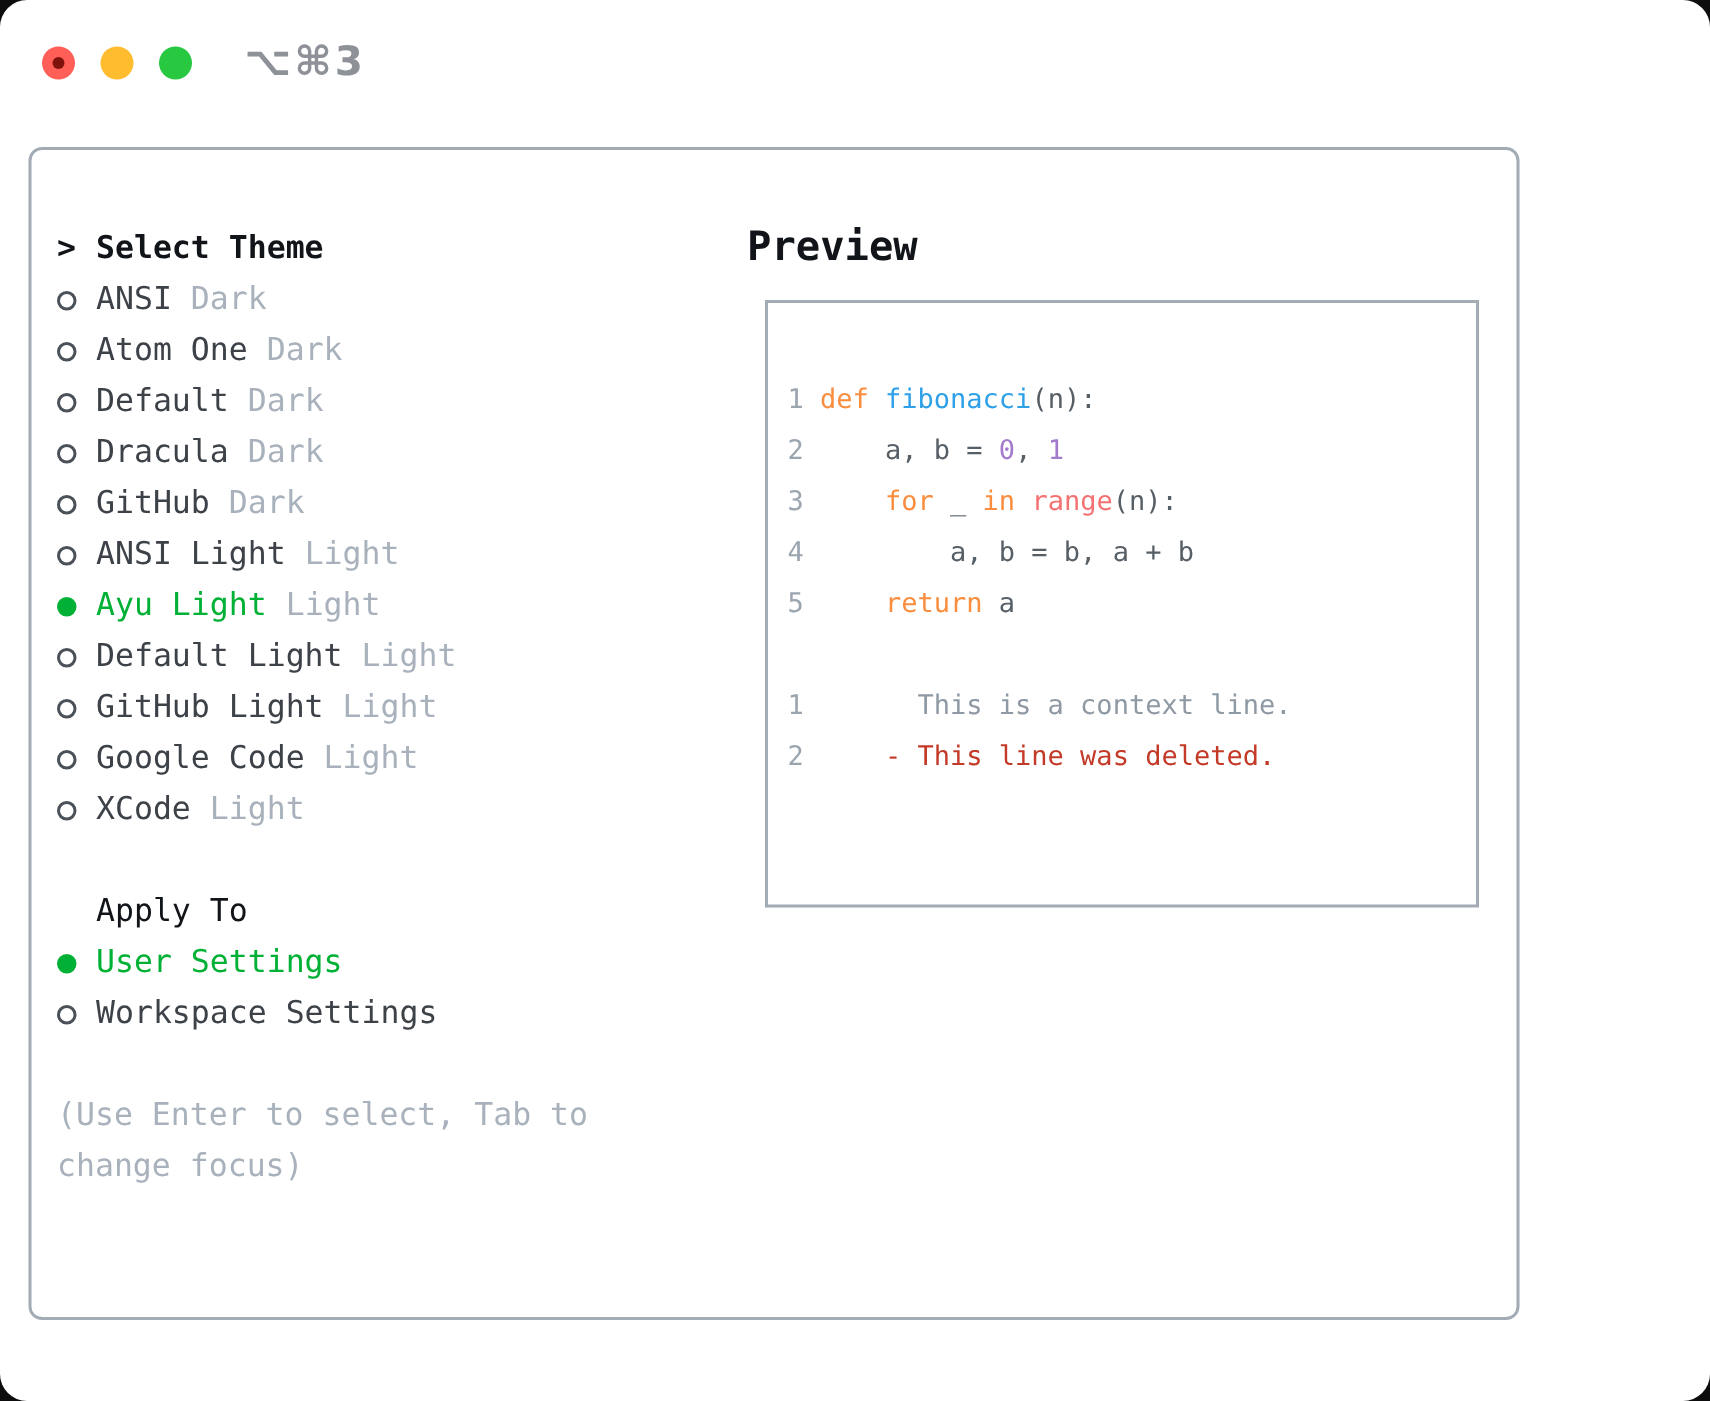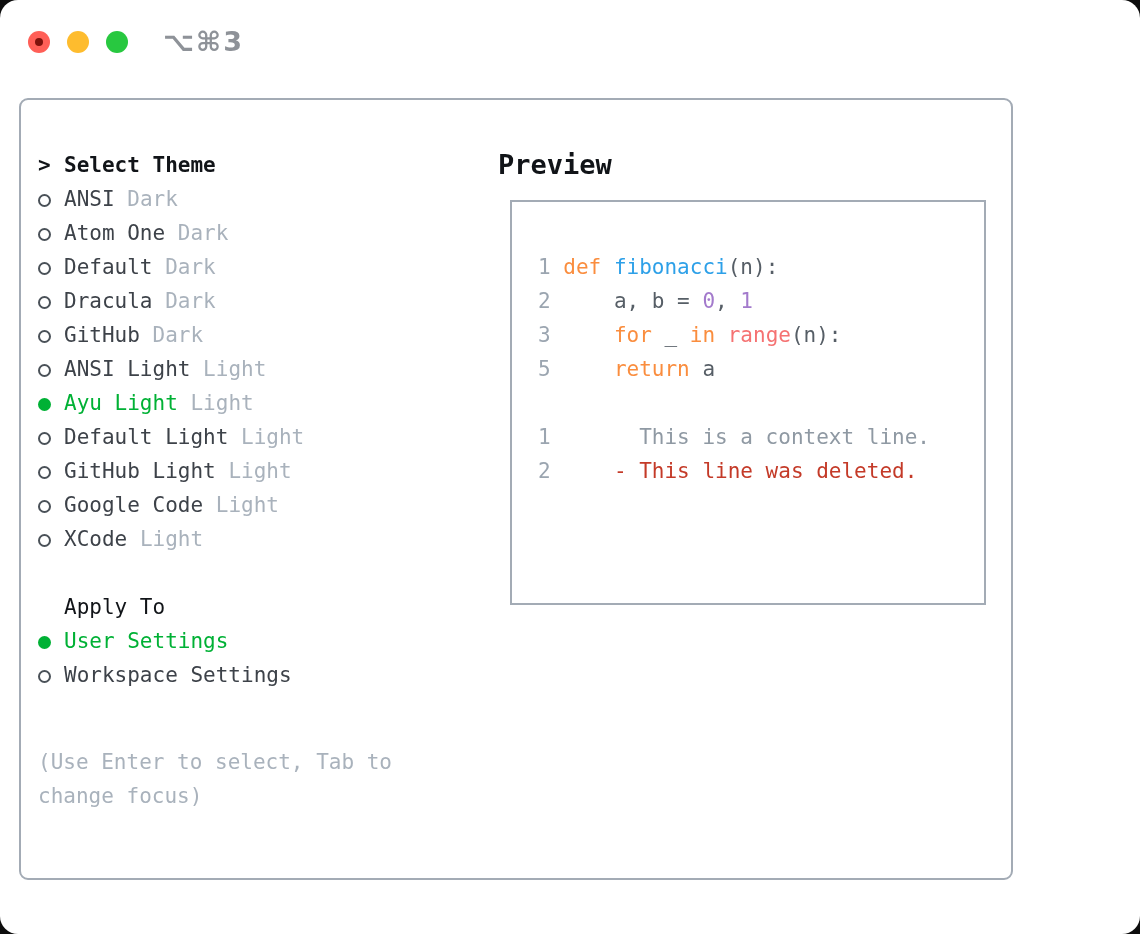--- a/index.html
+++ b/index.html
@@ -69,21 +69,21 @@
     transform: translateY(1px);
   }
   .dot.hollow { border: 2px solid #4a5158; }
   .dot.filled { background: var(--accent-green); }
   .item-name { color: var(--item-text); }
   .item-name.selected { color: var(--accent-green); text-align: right; }
   .item-tag { color: var(--muted); }
   .apply-section { margin-top: 34px; }
   .apply-hdr { color: var(--text-primary); text-align: center; }
   .hint {
-    margin-top: 53px;
+    margin-top: 34px;
     max-width: 410px;
     white-space: normal;
     color: var(--muted);
   }
 
   
   .preview-label {
     position: absolute;
     left: 477px; top: 48px;
     height: 34px; line-height: 34px;
@@ -93,22 +93,22 @@
   .preview-box {
     position: absolute;
     left: 489px; top: 100px;
     width: 476px; height: 405px;
     box-sizing: border-box;
     border: 2px solid var(--border);
     background: #fff;
     overflow: hidden;
   }
   .code {
-    padding: 48px 0 0 26px;
-    font-size: 21px;
+    padding: 48px 0 0 13px;
+    font-size: 18px;
     line-height: 34px;
   }
   .code-line { white-space: pre; height: 34px; }
   .ln { color: var(--code-lineno); }
   .seg-fg      { color: var(--code-fg); }
   .seg-kw      { color: var(--code-keyword); }
   .seg-fn      { color: var(--code-function); }
   .seg-num     { color: var(--code-number); }
   .seg-special { color: var(--code-special); }
   .seg-ctx     { color: var(--diff-context); }
@@ -157,20 +157,21 @@
     </div>
     <div class="hint">(Use Enter to select, Tab to change focus)</div>
   </div>
 
   <div class="preview-label">Preview</div>
   <div class="preview-box">
     <div class="code" id="code">
         <div class="code-line"><span class="ln">1</span> <span class="seg-kw">def</span><span class="seg-fg"> </span><span class="seg-fn">fibonacci</span><span class="seg-fg">(n):</span></div>
         <div class="code-line"><span class="ln">2</span> <span class="seg-fg">    a, b = </span><span class="seg-num">0</span><span class="seg-fg">, </span><span class="seg-num">1</span></div>
         <div class="code-line"><span class="ln">3</span> <span class="seg-fg">    </span><span class="seg-kw">for</span><span class="seg-fg"> _ </span><span class="seg-kw">in</span><span class="seg-fg"> </span><span class="seg-special">range</span><span class="seg-fg">(n):</span></div>
+        <div class="code-line"><span class="ln">4</span> <span class="seg-fg">        a, b = b, a + b</span></div>
         <div class="code-line"><span class="ln">5</span> <span class="seg-fg">    </span><span class="seg-kw">return</span><span class="seg-fg"> a</span></div>
         <div class="code-line"><span class="ln"></span></div>
         <div class="code-line"><span class="ln">1</span> <span class="seg-ctx">      This is a context line.</span></div>
         <div class="code-line"><span class="ln">2</span> <span class="seg-del">    - This line was deleted.</span></div>
       </div>
   </div>
 
 </div>
 
 </body></html>

